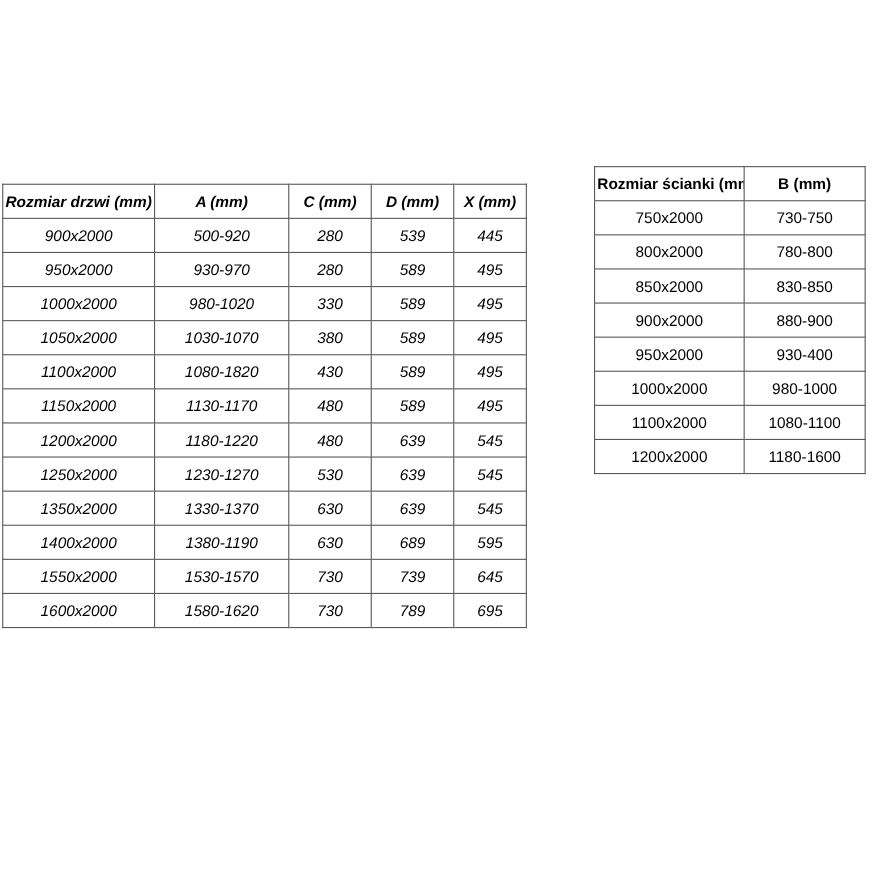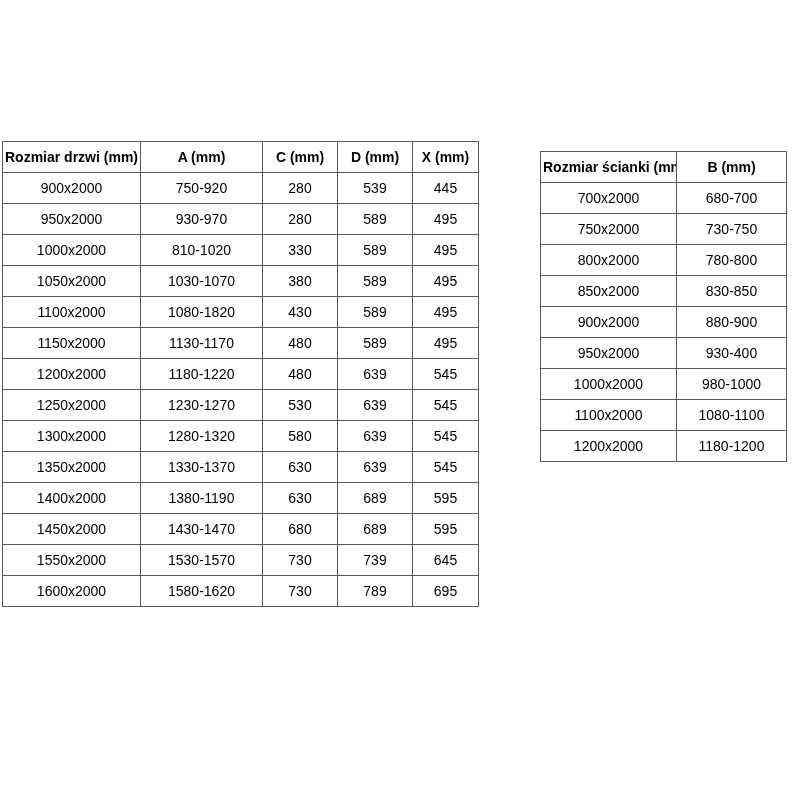--- a/index.html
+++ b/index.html
@@ -27,23 +27,24 @@
     color: #000000;
     height: 30px;
     padding: 0 2px;
     white-space: nowrap;
     overflow: hidden;
   }
   th {
     font-weight: bold;
   }
   #door-size-table {
-    top: 141px;
+    top: 167px;
     left: 2px;
     width: 476px;
+    font-style: italic;
   }
   #wall-size-table {
     top: 151px;
     left: 540px;
     width: 246px;
   }
 </style>
 </head>
 <body>
 
@@ -60,35 +61,35 @@
         <th>Rozmiar drzwi (mm)</th>
         <th>A (mm)</th>
         <th>C (mm)</th>
         <th>D (mm)</th>
         <th>X (mm)</th>
       </tr>
   </thead>
   <tbody>
       <tr>
         <td>900x2000</td>
-        <td>750-920</td>
+        <td>500-920</td>
         <td>280</td>
         <td>539</td>
         <td>445</td>
       </tr>
       <tr>
         <td>950x2000</td>
         <td>930-970</td>
         <td>280</td>
         <td>589</td>
         <td>495</td>
       </tr>
       <tr>
         <td>1000x2000</td>
-        <td>810-1020</td>
+        <td>980-1020</td>
         <td>330</td>
         <td>589</td>
         <td>495</td>
       </tr>
       <tr>
         <td>1050x2000</td>
         <td>1030-1070</td>
         <td>380</td>
         <td>589</td>
         <td>495</td>
@@ -115,44 +116,30 @@
         <td>545</td>
       </tr>
       <tr>
         <td>1250x2000</td>
         <td>1230-1270</td>
         <td>530</td>
         <td>639</td>
         <td>545</td>
       </tr>
       <tr>
-        <td>1300x2000</td>
-        <td>1280-1320</td>
-        <td>580</td>
-        <td>639</td>
-        <td>545</td>
-      </tr>
-      <tr>
         <td>1350x2000</td>
         <td>1330-1370</td>
         <td>630</td>
         <td>639</td>
         <td>545</td>
       </tr>
       <tr>
         <td>1400x2000</td>
         <td>1380-1190</td>
         <td>630</td>
-        <td>689</td>
-        <td>595</td>
-      </tr>
-      <tr>
-        <td>1450x2000</td>
-        <td>1430-1470</td>
-        <td>680</td>
         <td>689</td>
         <td>595</td>
       </tr>
       <tr>
         <td>1550x2000</td>
         <td>1530-1570</td>
         <td>730</td>
         <td>739</td>
         <td>645</td>
       </tr>
@@ -172,24 +159,20 @@
     <col style="width:110px">
   </colgroup>
   <thead>
     <tr>
         <th>Rozmiar ścianki (mm)</th>
         <th>B (mm)</th>
       </tr>
   </thead>
   <tbody>
       <tr>
-        <td>700x2000</td>
-        <td>680-700</td>
-      </tr>
-      <tr>
         <td>750x2000</td>
         <td>730-750</td>
       </tr>
       <tr>
         <td>800x2000</td>
         <td>780-800</td>
       </tr>
       <tr>
         <td>850x2000</td>
         <td>830-850</td>
@@ -205,16 +188,16 @@
       <tr>
         <td>1000x2000</td>
         <td>980-1000</td>
       </tr>
       <tr>
         <td>1100x2000</td>
         <td>1080-1100</td>
       </tr>
       <tr>
         <td>1200x2000</td>
-        <td>1180-1200</td>
+        <td>1180-1600</td>
       </tr>
     </tbody>
 </table>
 
 </body></html>

